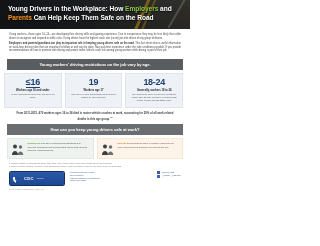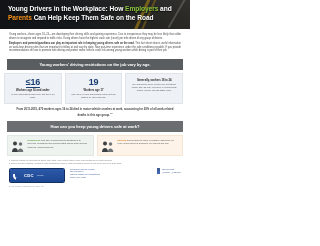--- a/index.html
+++ b/index.html
@@ -235,20 +235,21 @@
       <div class="card-body">in non-agricultural jobs may not drive for work.</div>
     </div>
 
     <div class="card">
       <div class="card-num">19</div>
       <div class="card-head">Workers age 17</div>
       <div class="card-body">may drive in non-agricultural jobs, but are limited by hour and job.</div>
     </div>
 
     <div class="card">
+      <div class="card-num">18-24</div>
       <div class="card-head">Generally, workers 18 to 24</div>
       <div class="card-body">are allowed to drive on the job, but those under age 21 may not drive a commercial motor vehicle across state lines.</div>
     </div>
 
   </div>
 
   <div class="stat"><span>From 2011-2015, 470 workers ages 16 to 24 died in motor vehicle crashes at work, accounting for 20% of all work-related deaths in this age group.</span><sup>1,2</sup></div>
 
   <div class="bar dark">How can you keep young drivers safe at work?</div>
 

